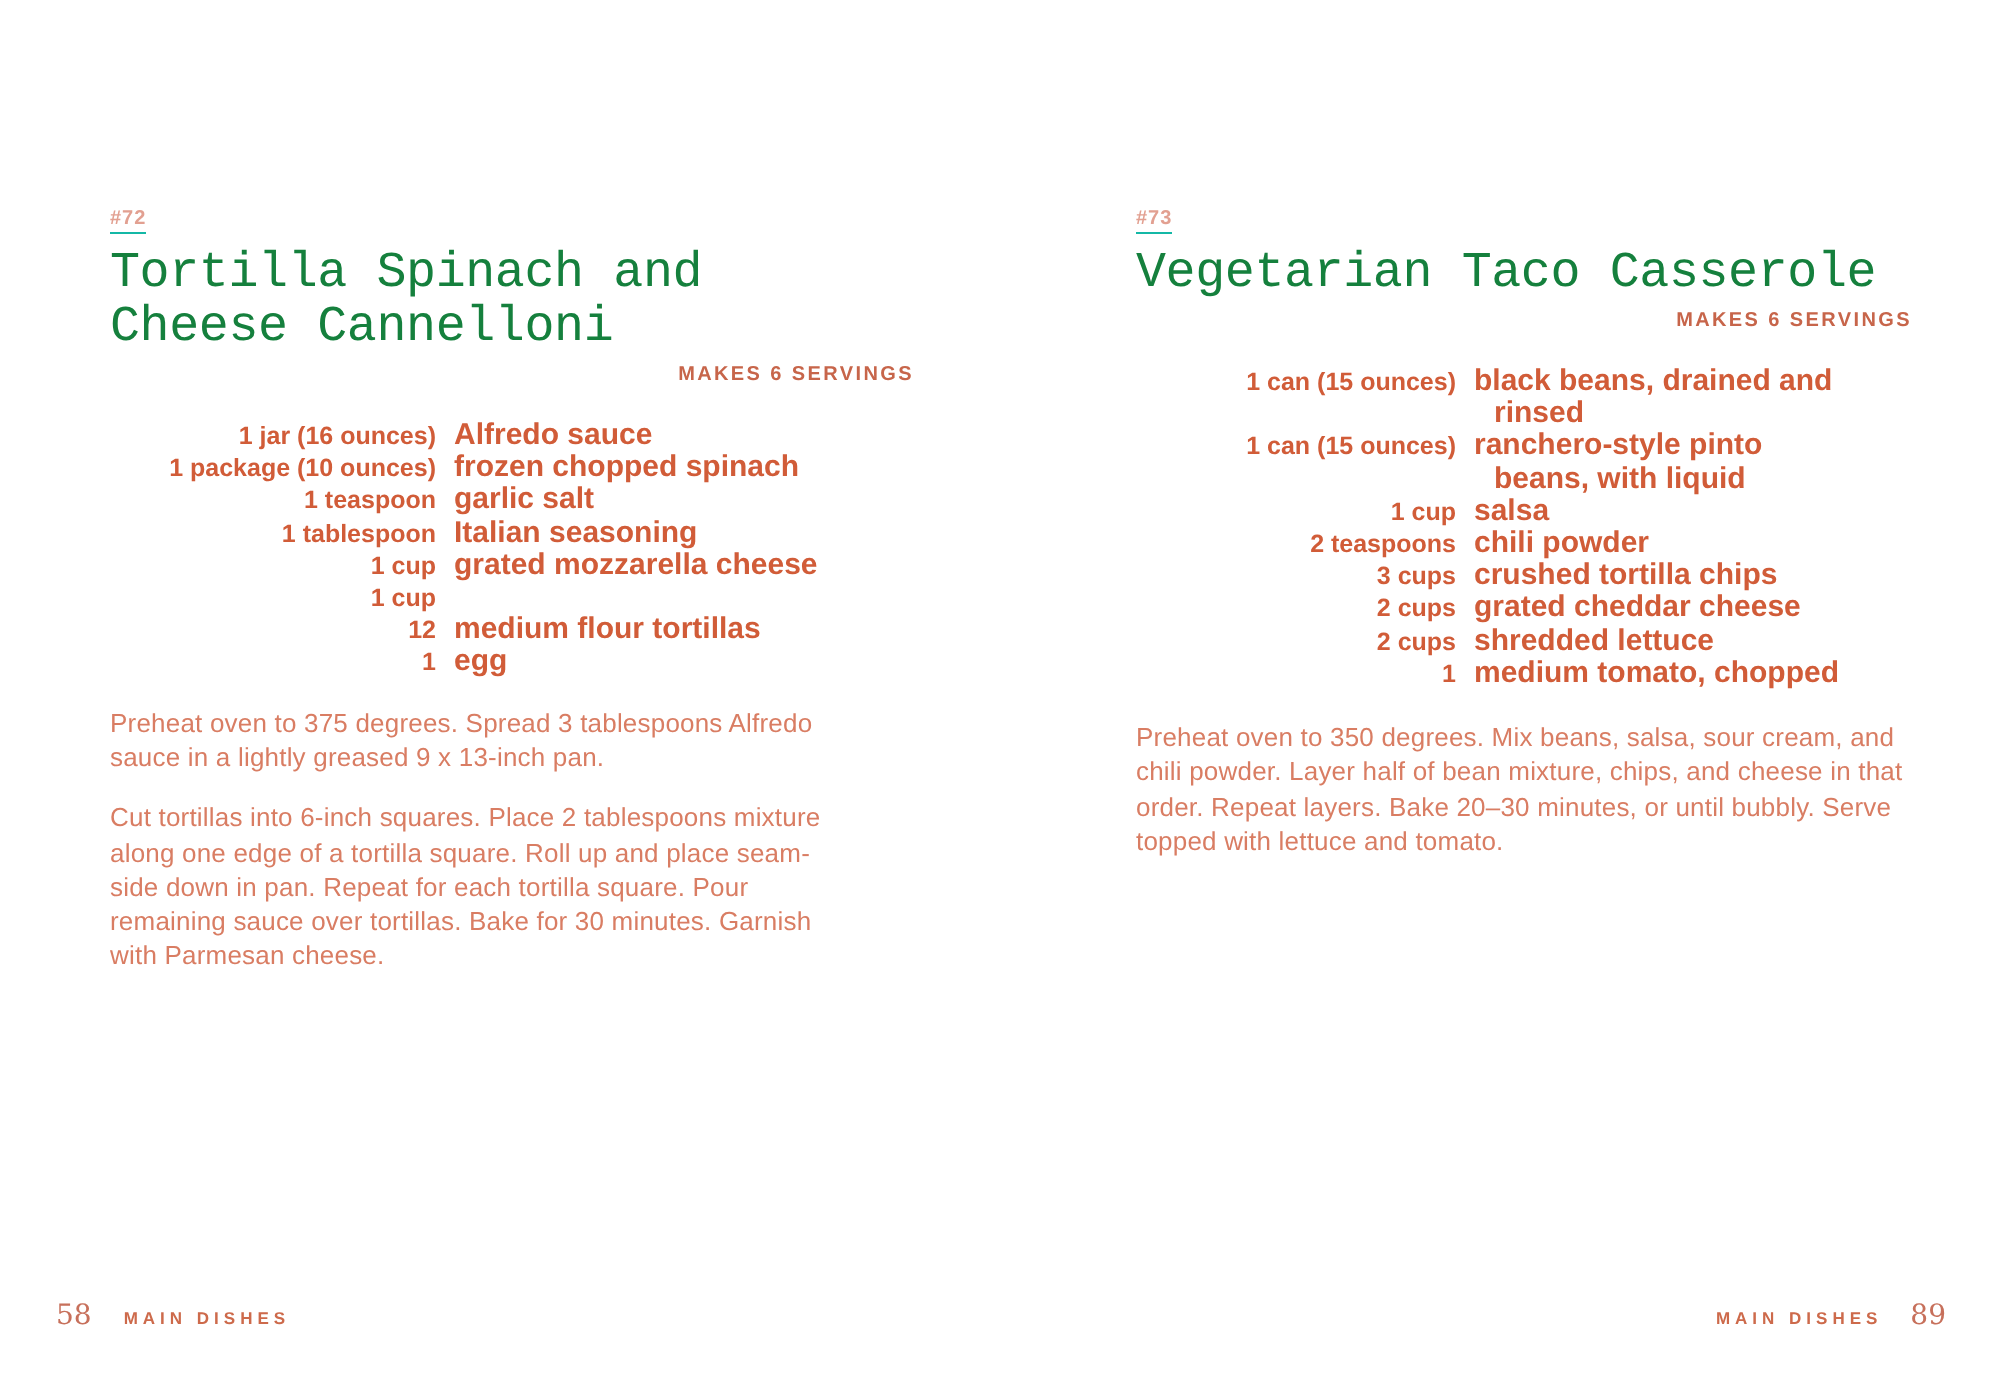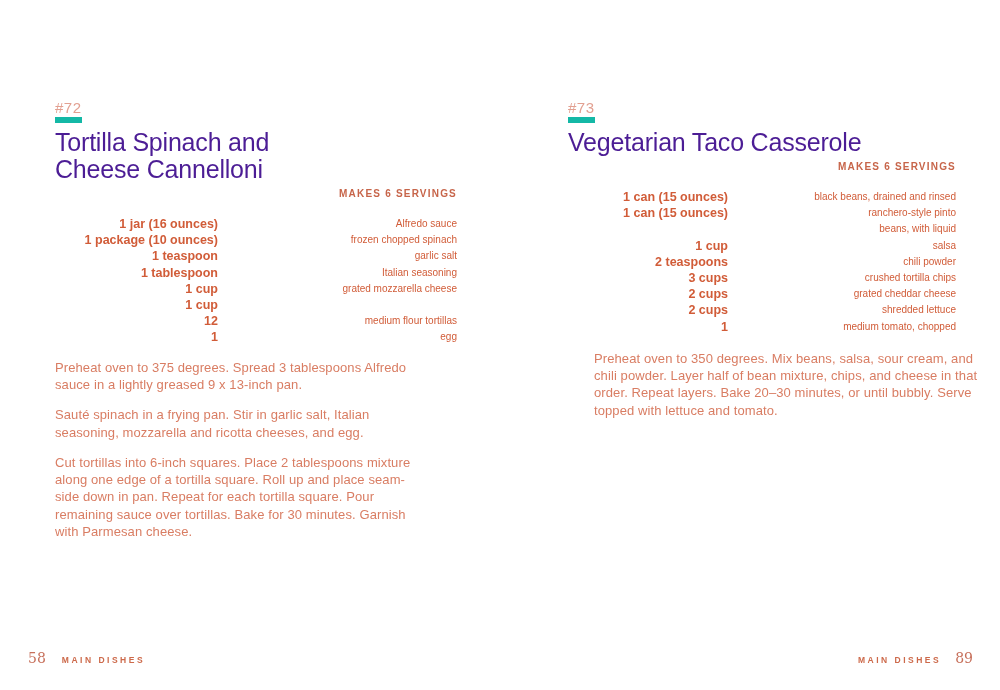--- a/index.html
+++ b/index.html
@@ -6,59 +6,59 @@
   html, body { width: 1000px; height: 690px; }
   body { background: #ffffff; font-family: "Liberation Sans", sans-serif; overflow: hidden; }
   #canvas { position: relative; width: 1000px; height: 690px; background: #ffffff; }
 
   .page { position: absolute; top: 99px; }
   .page-left  { left: 55px;  width: 402px; }
   .page-right { left: 568px; width: 388px; }
 
   .recipe-number {
     display: inline-block;
-    font-size: 15px; font-weight: 400; letter-spacing: 0.5px;
+    font-size: 10px; font-weight: 700; letter-spacing: 0.5px;
     color: #e2a091;
-    border-bottom: 6px solid #14b8a6;
+    border-bottom: 1px solid #14b8a6;
     padding-bottom: 1px;
     margin-bottom: 6px;
   }
   .recipe-title {
-    font-family: Liberation Sans, sans-serif;
+    font-family: Liberation Mono, monospace;
     font-size: 25px; line-height: 27px; font-weight: 500;
     letter-spacing: -0.2px;
-    color: #4c1d95;
+    color: #15803d;
     margin-bottom: 5px;
   }
   .servings {
     font-size: 10px; font-weight: 700; letter-spacing: 1.2px;
     color: #c7654a;
     text-align: right;
   }
 
   .ingredients { margin-top: 17px; }
   .ing-row { display: flex; align-items: flex-start; }
   .ing-amount {
     width: 163px; flex: 0 0 163px;
     text-align: right;
     font-size: 12.5px; line-height: 16.2px; font-weight: 700;
     color: #d15c38;
   }
   .page-right .ing-amount { width: 160px; flex: 0 0 160px; }
   .ing-item {
     margin-left: 9px; flex: 1;
-    font-size: 10px; line-height: 16.2px; font-weight: 400;
+    font-size: 15px; line-height: 16.2px; font-weight: 700;
     color: #d15c38;
     white-space: pre-line;
-    padding-left: 10px; text-indent: -10px; text-align: right;
+    padding-left: 10px; text-indent: -10px;
   }
 
   .paragraphs { margin-top: 13px; }
   .page-left  .paragraphs { width: 374px; }
-  .page-right .paragraphs { width: 388px; margin-top: 15px; margin-left: 26px; }
+  .page-right .paragraphs { width: 388px; margin-top: 15px; }
   .paragraphs p {
     font-size: 13px; line-height: 17.3px;
     color: #d97d63;
     margin-bottom: 13px;
     letter-spacing: 0.1px;
   }
 
   .footer { position: absolute; top: 650px; display: flex; align-items: baseline; }
   .footer-left  { left: 28px; }
   .footer-right { right: 27px; }
@@ -126,21 +126,20 @@
         <div class="ing-row">
           <div class="ing-amount">1</div>
           <div class="ing-item">egg</div>
         </div>
 
       </div>
 
     <div class="paragraphs">
 
     <p>Preheat oven to 375 degrees. Spread 3 tablespoons Alfredo sauce in a lightly greased 9 x 13-inch pan.</p>
-        <p>Sauté spinach in a frying pan. Stir in garlic salt, Italian seasoning, mozzarella and ricotta cheeses, and egg.</p>
         <p>Cut tortillas into 6-inch squares. Place 2 tablespoons mixture along one edge of a tortilla square. Roll up and place seam-side down in pan. Repeat for each tortilla square. Pour remaining sauce over tortillas. Bake for 30 minutes. Garnish with Parmesan cheese.</p>
       </div>
   </div>
 
   <div class="page page-right">
     <div class="recipe-number">#73</div>
     <div class="recipe-title">
 
     <div>Vegetarian Taco Casserole</div>
       </div>

